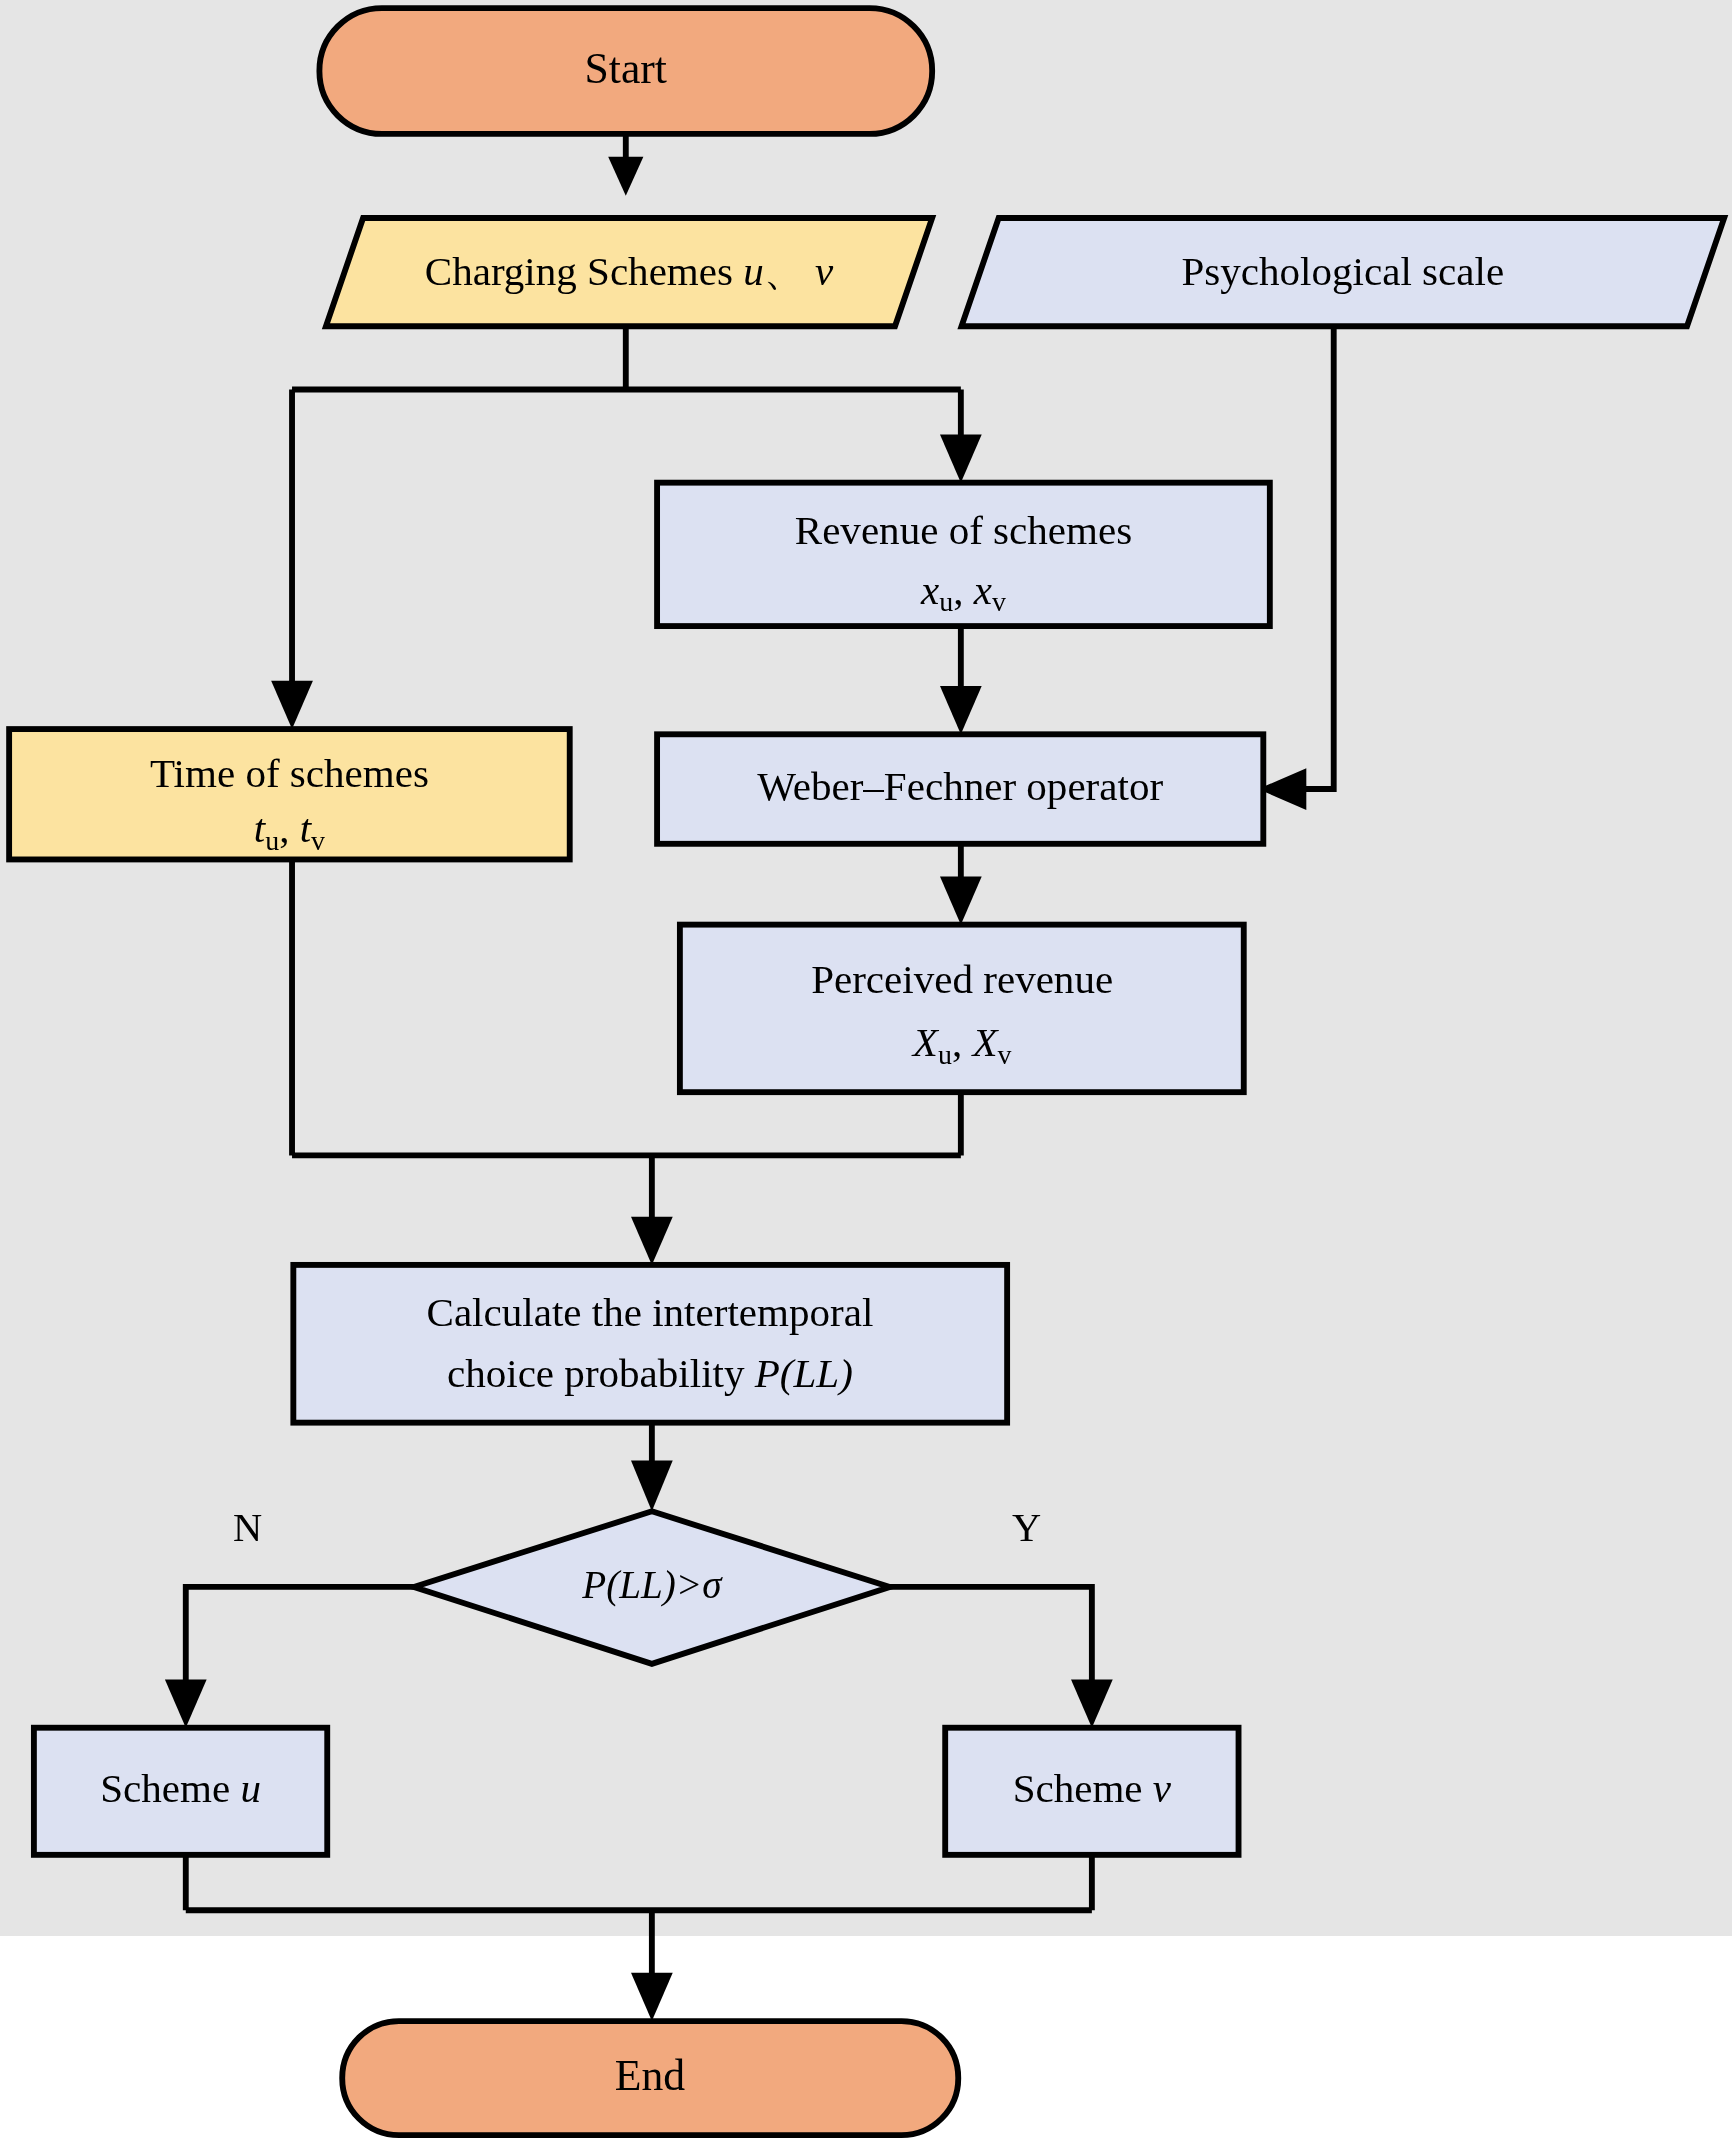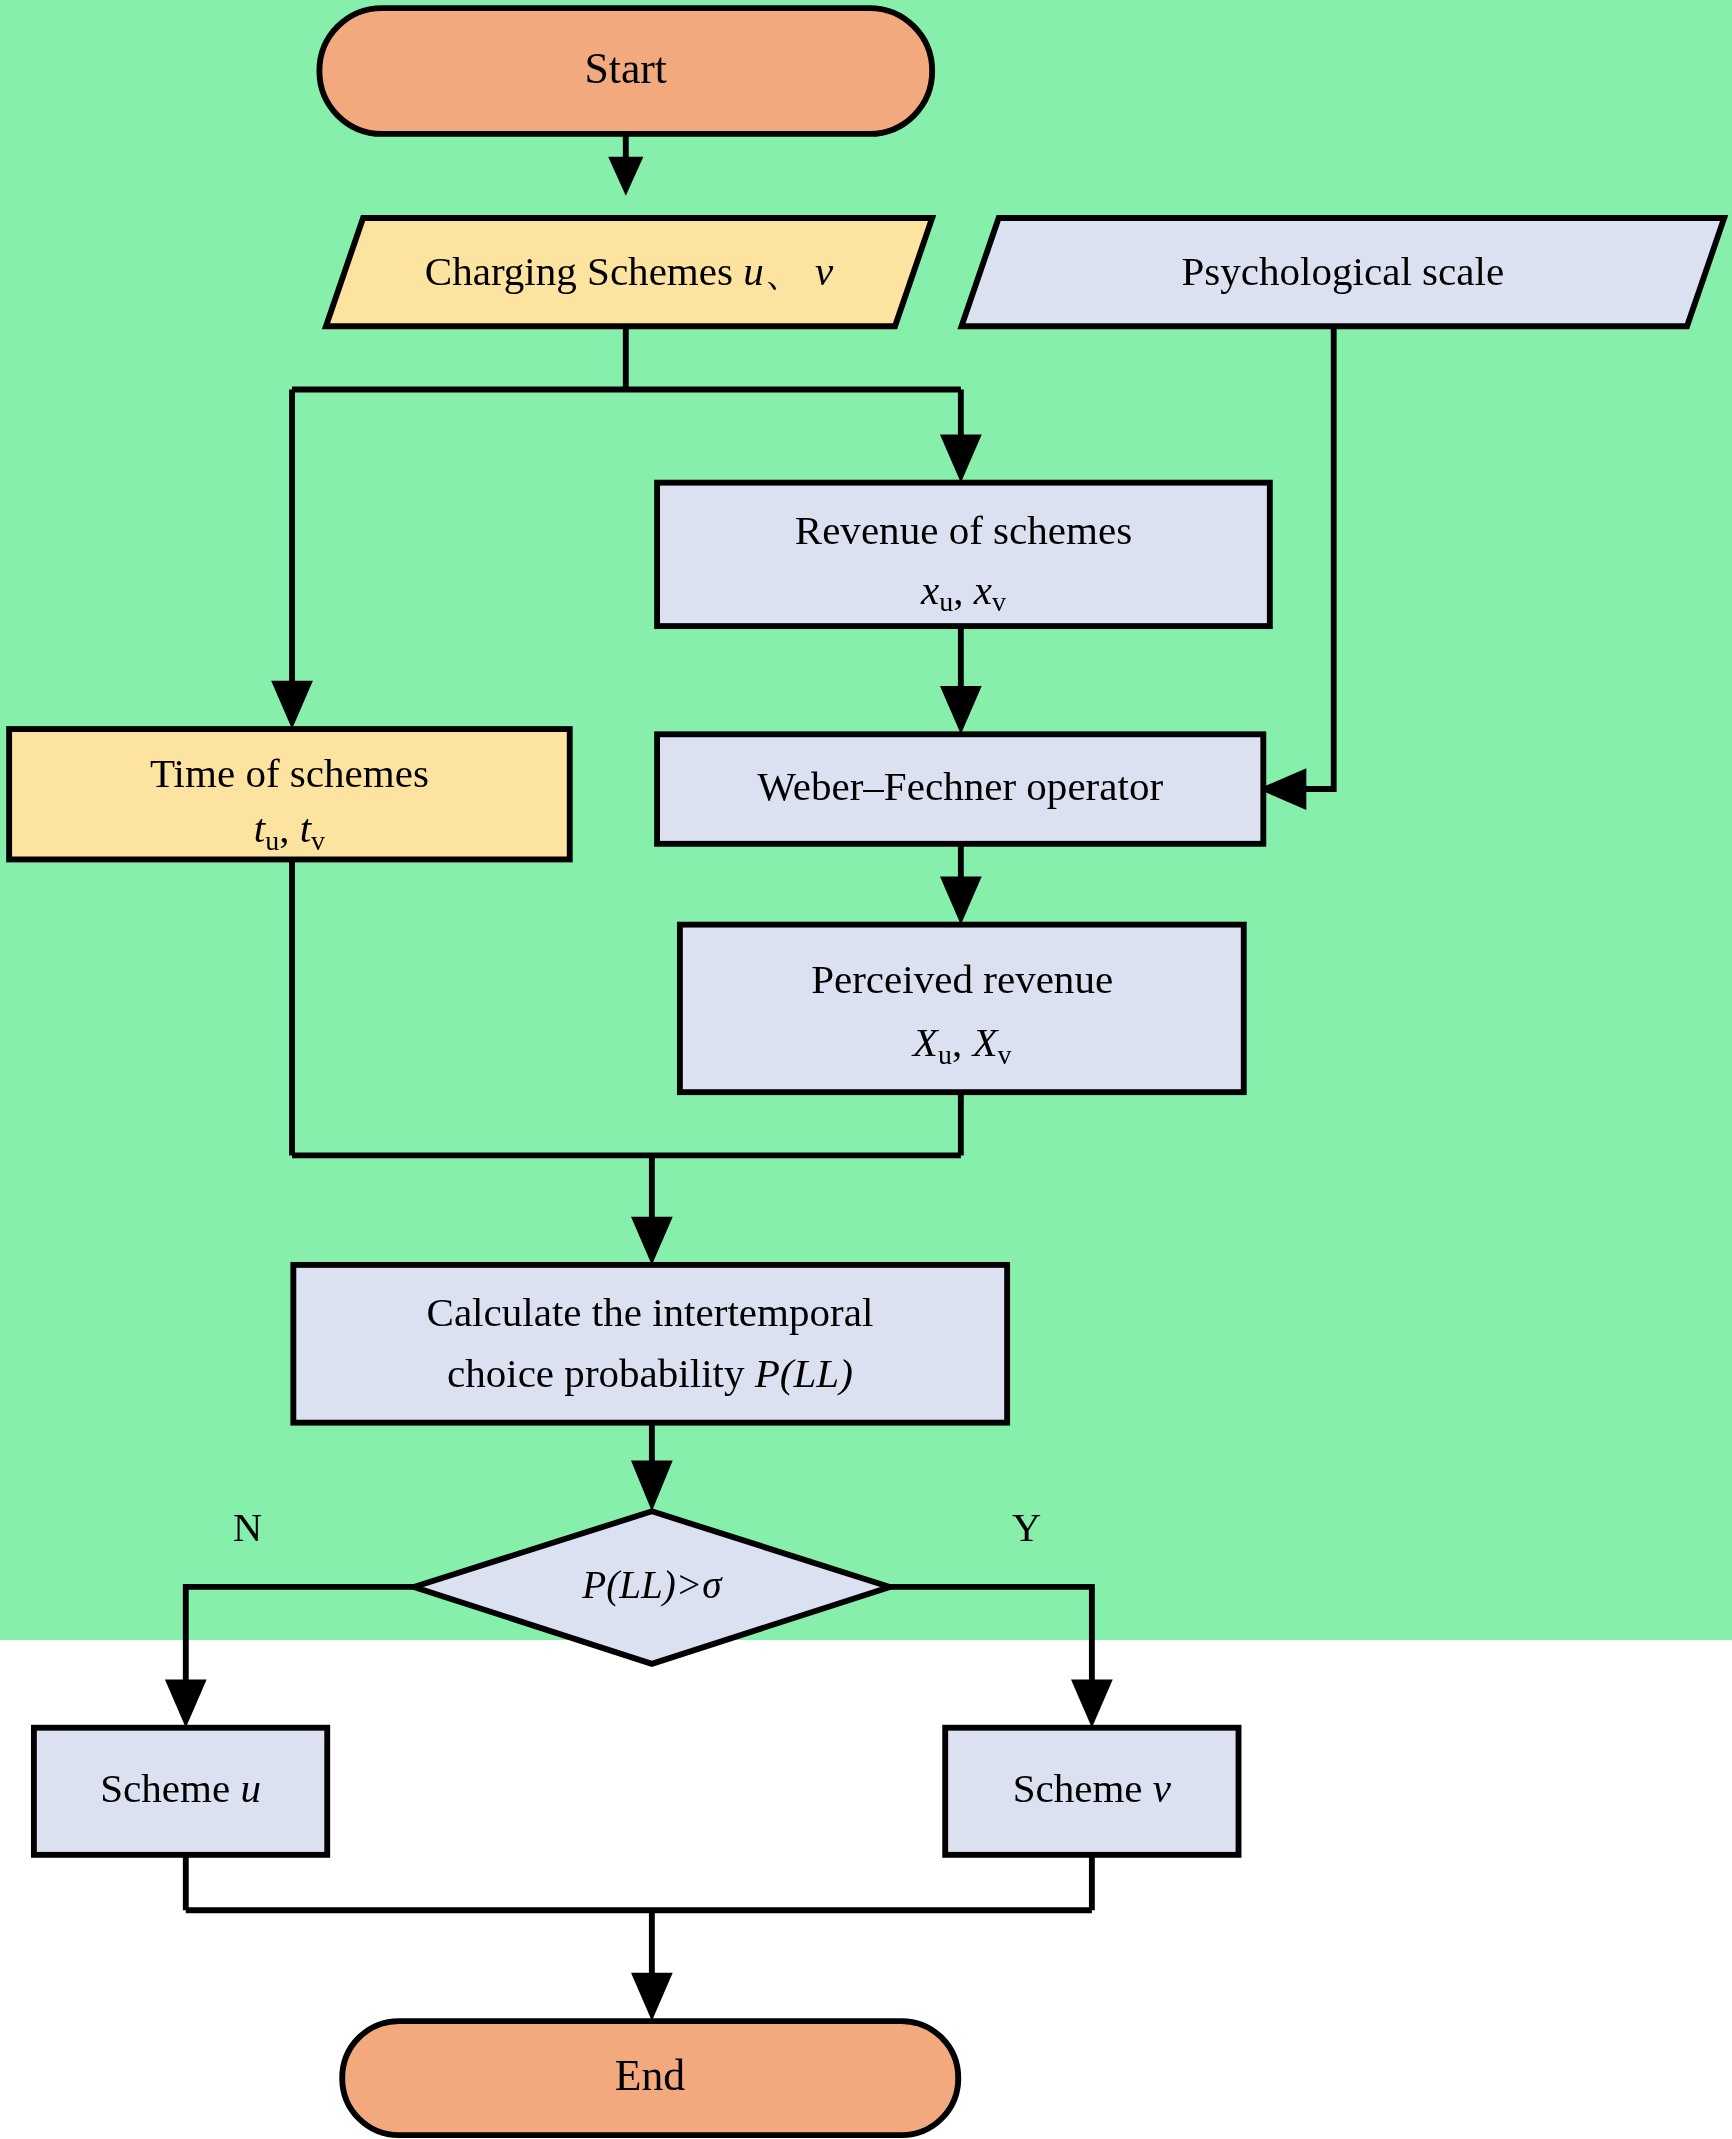--- a/index.html
+++ b/index.html
@@ -9,22 +9,22 @@
   }
   body {
     width: 1732px;
     height: 2140px;
     font-family: "Liberation Serif", "DejaVu Serif", serif;
     overflow: hidden;
   }
   #flow-root {
     position: relative;
     width: 1732px;
-    height: 1640px;
-    background: #86efac;
+    height: 1936px;
+    background: #e5e5e5;
   }
   svg.diagram {
     display: block;
     width: 1732px;
     height: 2140px;
   }
   .node-shape {
     stroke: #000000;
     stroke-width: 9;
     stroke-linejoin: miter;

